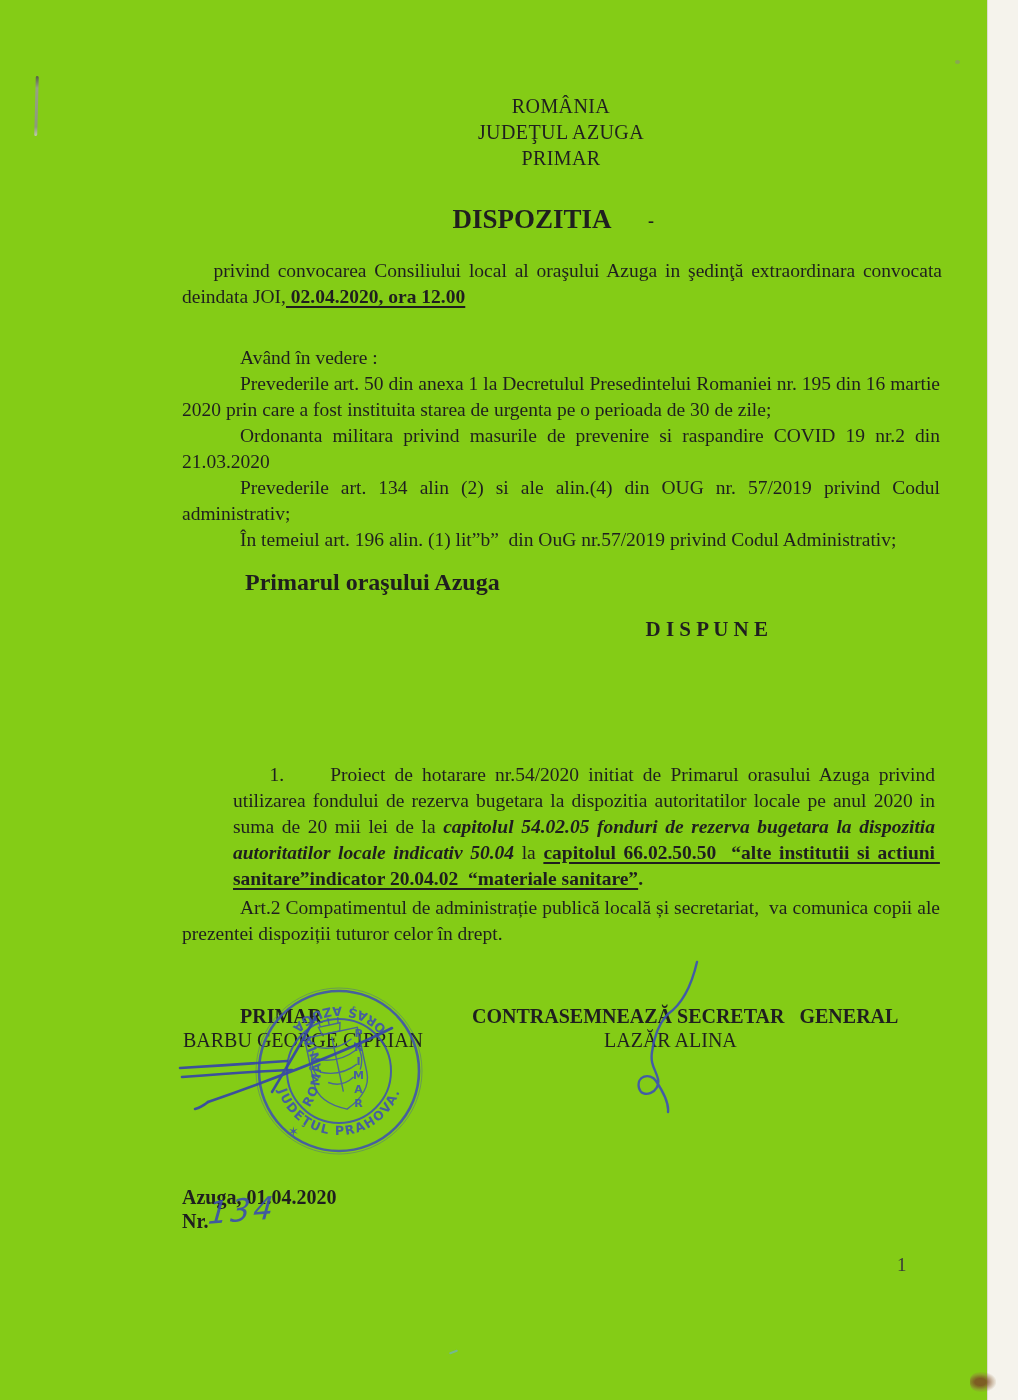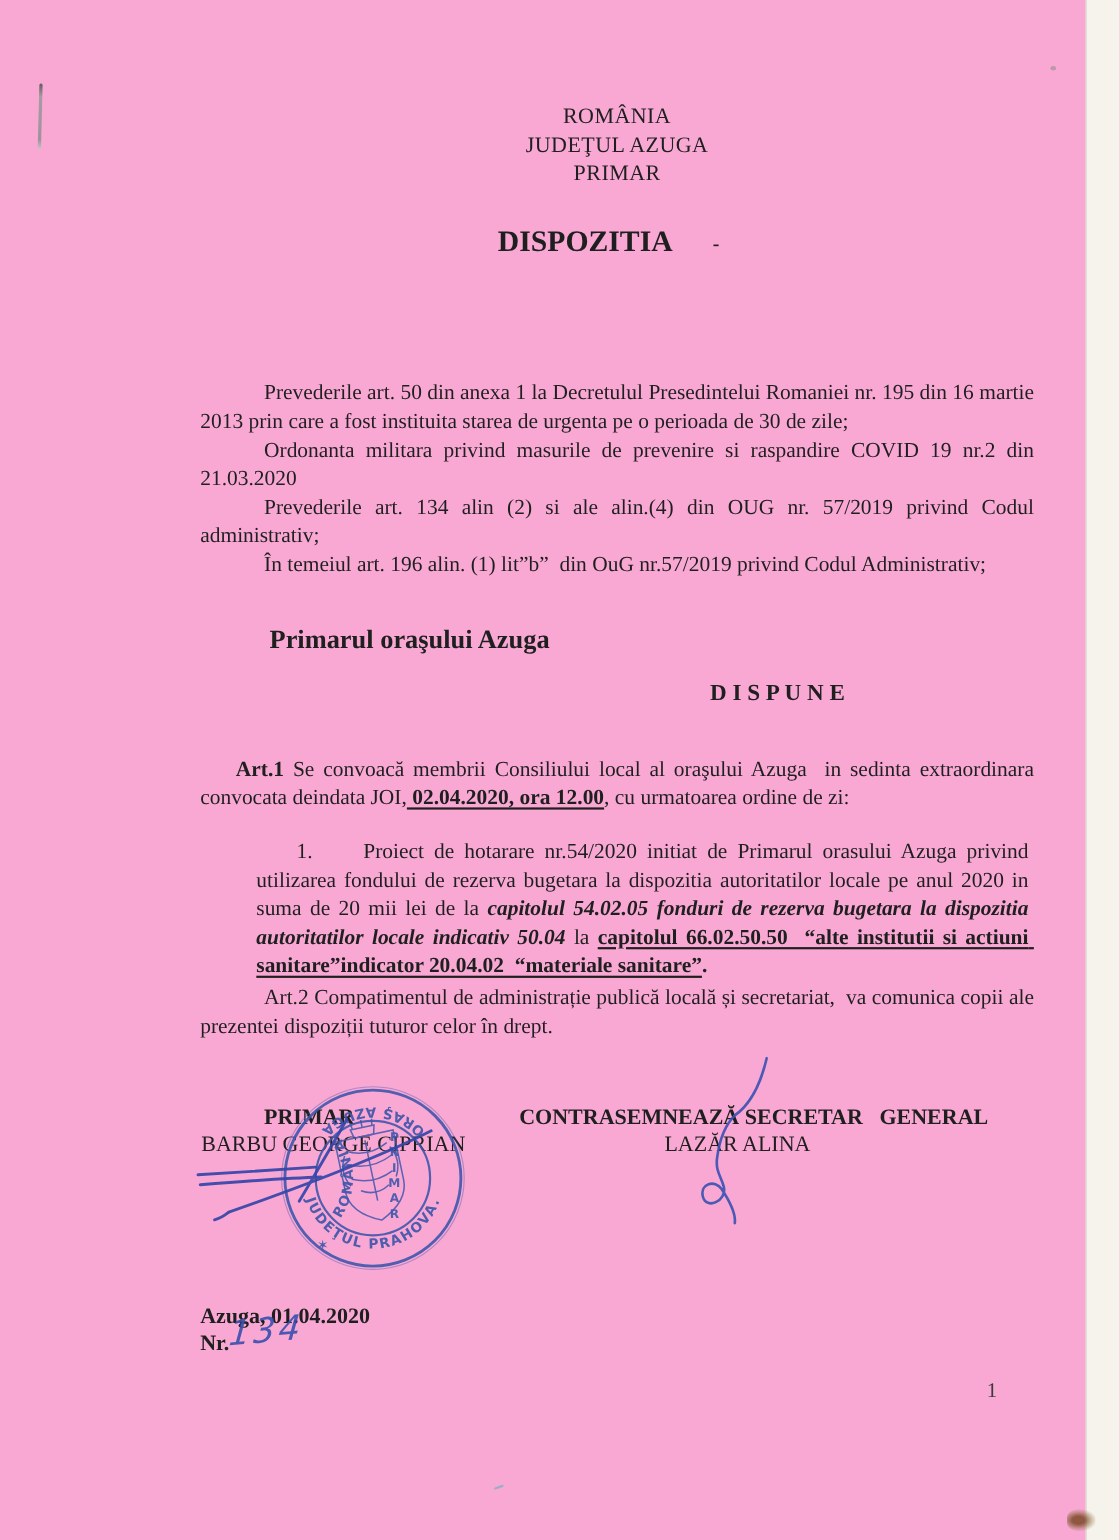--- a/index.html
+++ b/index.html
@@ -1,18 +1,18 @@
 <!DOCTYPE html>
 <html><head>
 <meta charset="utf-8">
 <style>
   html,body{margin:0;padding:0;background:#e8e8e6;}
   .page{
     position:relative;width:1018px;height:1400px;margin:0 auto;
-    background:#f9a8d4;overflow:hidden;
+    background:#84cc16;overflow:hidden;
     font-family:"Liberation Serif",serif;color:#1f1f1f;
   }
   .abs{position:absolute;}
   .pre{white-space:pre-wrap;}
   p{margin:0;}
   .body-text{font-size:19.5px;line-height:26px;}
   .just{text-align:justify;}
   .ind{text-indent:58px;}
   
   .letterhead{left:182px;top:93px;width:758px;text-align:center;
@@ -86,34 +86,35 @@
     <div>ROMÂNIA</div>
     <div>JUDEŢUL AZUGA</div>
     <div>PRIMAR</div>
   </div>
 
   <div class="abs title-row">
     <span>DISPOZITIA</span>
   </div>
   <span class="abs title-dash">-</span>
 
+  <p class="abs subtitle body-text just pre">
+    <span>privind convocarea Consiliului local al oraşului Azuga in şedinţă extraordinara convocata deindata JOI,</span><span class="bu"> 02.04.2020, ora 12.00</span>
+  </p>
 
   <div class="abs preamble body-text">
-    <p class="ind just pre">Prevederile art. 50 din anexa 1 la Decretulul Presedintelui Romaniei nr. 195 din 16 martie 2013 prin care a fost instituita starea de urgenta pe o perioada de 30 de zile;</p>
+    <p class="ind pre">Având în vedere :</p>
+    <p class="ind just pre">Prevederile art. 50 din anexa 1 la Decretulul Presedintelui Romaniei nr. 195 din 16 martie 2020 prin care a fost instituita starea de urgenta pe o perioada de 30 de zile;</p>
     <p class="ind just pre">Ordonanta militara privind masurile de prevenire si raspandire COVID 19 nr.2 din 21.03.2020</p>
     <p class="ind just pre">Prevederile art. 134 alin (2) si ale alin.(4) din OUG nr. 57/2019 privind Codul administrativ;</p>
     <p class="ind just pre">În temeiul art. 196 alin. (1) lit”b”  din OuG nr.57/2019 privind Codul Administrativ;</p>
   </div>
 
   <p class="abs issuer">Primarul oraşului Azuga</p>
   <p class="abs dispune">D I S P U N E</p>
 
-  <p class="abs art1 body-text just pre">
-    <b>Art.1</b><span> Se convoacă membrii Consiliului local al oraşului Azuga  in sedinta extraordinara convocata deindata JOI,</span><span class="bu"> 02.04.2020, ora 12.00</span><span>, cu urmatoarea ordine de zi:</span>
-  </p>
 
   <p class="abs agenda body-text just pre">
     <span class="agenda-num">1.</span><span>Proiect de hotarare nr.54/2020 initiat de Primarul orasului Azuga privind utilizarea fondului de rezerva bugetara la dispozitia autoritatilor locale pe anul 2020 in suma de 20 mii lei de la </span><span class="bi">capitolul 54.02.05 fonduri de rezerva bugetara la dispozitia autoritatilor locale indicativ 50.04</span><span> la </span><b class="bu">capitolul 66.02.50.50  “alte institutii si actiuni sanitare”indicator 20.04.02  “materiale sanitare”</b><b>.</b>
   </p>
 
   <p class="abs art2 body-text just ind pre">Art.2 Compatimentul de administrație publică locală și secretariat,  va comunica copii ale prezentei dispoziții tuturor celor în drept.</p>
 
   <div class="abs sig sig-bold sig-left-role">PRIMAR</div>
   <div class="abs sig sig-left-name">BARBU GEORGE CIPRIAN</div>
   <div class="abs sig sig-bold sig-right-role pre">CONTRASEMNEAZĂ SECRETAR   GENERAL</div>

